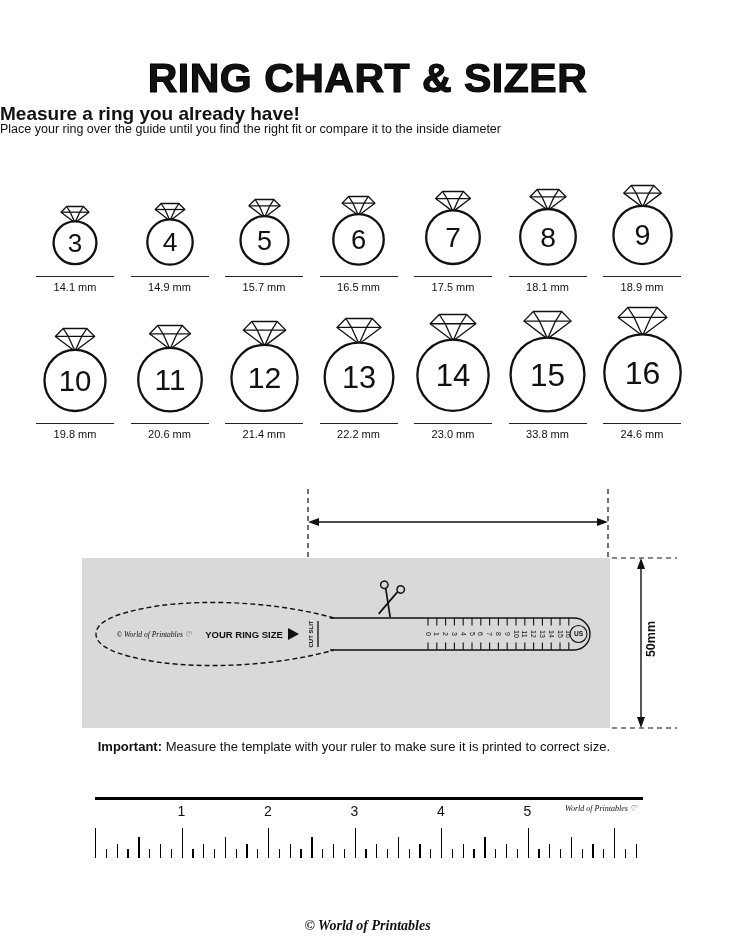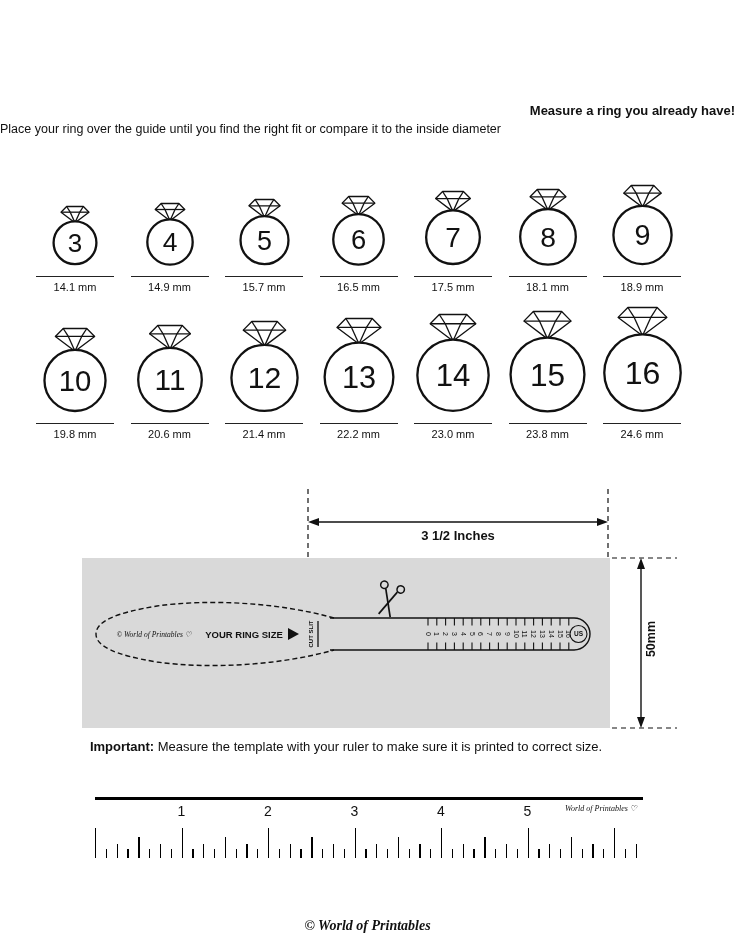--- a/index.html
+++ b/index.html
@@ -1,58 +1,59 @@
 <!DOCTYPE html>
 <html><head>
 <meta charset="utf-8">
 <style>
   html,body{margin:0;padding:0;background:#fff;}
   .page{position:relative;width:735px;height:951px;background:#fff;overflow:hidden;
         font-family:"Liberation Sans",sans-serif;color:#111;}
   .page-title{position:absolute;top:28px;left:0;width:735px;text-align:center;
               font-size:41px;font-weight:bold;letter-spacing:.5px;
               -webkit-text-stroke:1.1px #000;}
-  .subtitle{position:absolute;top:103px;left:0;width:735px;text-align:right;
-            font-size:13px;font-weight:bold;}
+  .subtitle{position:absolute;top:103px;left:0;width:735px;text-align:left;
+            font-size:19px;font-weight:bold;}
   .instructions{position:absolute;top:122px;left:0;width:735px;text-align:left;font-size:12.5px;}
   .ring-row{position:absolute;left:30px;width:657px;display:flex;justify-content:space-between;
             align-items:flex-end;}
   #ring-row-0{top:184px;}
   #ring-row-1{top:306px;}
   .ring-cell{width:90px;display:flex;flex-direction:column;align-items:center;}
   .ring-divider{width:78px;border-top:1.2px solid #222;margin-top:5px;margin-bottom:4px;}
   .ring-mm{font-size:11px;color:#111;}
   .gray-box{position:absolute;left:82px;top:558px;width:528px;height:170px;background:#d9d9d9;}
   #sizer-svg{position:absolute;left:0;top:0;}
   .dim-svg{position:absolute;}
   .dash{stroke:#111;stroke-width:1.2;stroke-dasharray:5,4;}
   .solid{stroke:#111;stroke-width:1.4;}
   .dim-svg polygon{fill:#111;}
   .dim-width-label{position:absolute;left:300px;top:528px;width:316px;text-align:center;
                    font-weight:bold;font-size:13px;}
   .dim-height-label{position:absolute;left:618px;top:631px;width:68px;height:16px;text-align:center;
                     font-weight:bold;font-size:12.5px;transform:rotate(-90deg);}
-  .important{position:absolute;left:82px;top:739px;width:528px;text-align:center;font-size:13px;}
+  .important{position:absolute;left:82px;top:739px;width:528px;text-align:right;font-size:13px;}
   .ruler{position:absolute;left:95px;top:797px;width:548px;height:58px;border-top:3px solid #000;}
   .rtick{position:absolute;bottom:0;width:1.3px;background:#000;}
   .rnum{position:absolute;top:3px;width:22px;text-align:center;font-size:14px;}
   .ruler-brand{position:absolute;right:6px;top:4px;font-size:8px;font-style:italic;
                font-family:"Liberation Serif",serif;}
   .footer-heading{position:absolute;top:874px;left:0;width:735px;text-align:center;
                   font-size:13px;font-weight:bold;}
   .footer-text{position:absolute;top:892px;left:0;width:735px;text-align:center;font-size:13.2px;}
   .footer-copyright{position:absolute;top:918px;left:0;width:735px;text-align:center;
                     font-size:14px;font-weight:bold;font-style:italic;
                     font-family:"Liberation Serif",serif;}
 </style>
 </head>
 <body>
 
 <div class="page">
 
+  <h1 class="page-title">RING CHART &amp; SIZER</h1>
   <div class="subtitle">Measure a ring you already have!</div>
   <div class="instructions">Place your ring over the guide until you find the right fit or compare it to the inside diameter</div>
 
   <div class="ring-row" id="ring-row-0">
       <div class="ring-cell">
         <svg width="52" height="66">
           <g stroke="#111111" stroke-width="1.3" fill="none" stroke-linejoin="round">
             <polygon points="12.012799999999999,7.1788032 17.607680000000002,1.5 34.39232,1.5 39.9872,7.1788032 26,17.725152"></polygon>
             <line x1="12.012799999999999" y1="7.1788032" x2="39.9872" y2="7.1788032"></line>
             <line x1="17.607680000000002" y1="1.5" x2="21.244352" y2="7.1788032"></line>
@@ -251,21 +252,21 @@
             <line x1="17.890399999999996" y1="11.0854976" x2="65.1096" y2="11.0854976"></line>
             <line x1="27.334239999999998" y1="1.5" x2="33.472736" y2="11.0854976"></line>
             <line x1="55.665760000000006" y1="1.5" x2="49.527264" y2="11.0854976"></line>
             <line x1="33.472736" y1="11.0854976" x2="41.5" y2="28.887136"></line>
             <line x1="49.527264" y1="11.0854976" x2="41.5" y2="28.887136"></line>
           </g>
           <circle cx="41.5" cy="64.46713600000001" r="36.93000000000001" fill="#fff" stroke="#111111" stroke-width="2.3"></circle>
           <text x="41.5" y="75.53021600000001" text-anchor="middle" font-size="31.608800000000002" fill="#111111" font-family="&quot;Liberation Sans&quot;,sans-serif">15</text>
         </svg>
         <div class="ring-divider"></div>
-        <div class="ring-mm">23.8 mm</div>
+        <div class="ring-mm">33.8 mm</div>
       </div>
       <div class="ring-cell">
         <svg width="85" height="112">
           <g stroke="#111111" stroke-width="1.3" fill="none" stroke-linejoin="round">
             <polygon points="18.096799999999995,11.407699200000001 27.858079999999998,1.5 57.14192,1.5 66.9032,11.407699200000001 42.5,29.807712000000006"></polygon>
             <line x1="18.096799999999995" y1="11.407699200000001" x2="66.9032" y2="11.407699200000001"></line>
             <line x1="27.858079999999998" y1="1.5" x2="34.202912" y2="11.407699200000001"></line>
             <line x1="57.14192" y1="1.5" x2="50.797088" y2="11.407699200000001"></line>
             <line x1="34.202912" y1="11.407699200000001" x2="42.5" y2="29.807712000000006"></line>
             <line x1="50.797088" y1="11.407699200000001" x2="42.5" y2="29.807712000000006"></line>
@@ -278,21 +279,20 @@
       </div>
     </div>
 
   <svg class="dim-svg" width="316" height="72" style="left:300px;top:487px;">
     <line class="dash" x1="8" y1="2" x2="8" y2="71"></line>
     <line class="dash" x1="308" y1="2" x2="308" y2="71"></line>
     <line class="solid" x1="16" y1="35" x2="300" y2="35"></line>
     <polygon points="8,35 19,31 19,39"></polygon>
     <polygon points="308,35 297,31 297,39"></polygon>
   </svg>
-  <div class="dim-width-label">3 1/2 Inches</div>
 
   <div class="gray-box">
     <svg id="sizer-svg" width="528" height="170">
         <path d="M 252,60 C 195,44 125,41 75,48 C 32,55 14,64 14,76 C 14,88 32,97 75,104 C 125,111 195,108 252,92" fill="none" stroke="#111111" stroke-width="1.4" stroke-dasharray="5,3"></path>
         <line x1="248" y1="60" x2="492" y2="60" stroke="#111111" stroke-width="1.4"></line>
         <line x1="248" y1="92" x2="492" y2="92" stroke="#111111" stroke-width="1.4"></line>
         <path d="M 492,60 A 16 16 0 0 1 492,92" fill="none" stroke="#111111" stroke-width="1.4"></path>
         <circle cx="496.5" cy="76" r="8.5" fill="none" stroke="#111111" stroke-width="1.1"></circle>
         <text x="496.5" y="78.3" text-anchor="middle" font-size="6.5" font-weight="bold" fill="#111111">US</text>
         <line x1="346" y1="60" x2="346" y2="67.5" stroke="#111111" stroke-width="1.1"></line>

